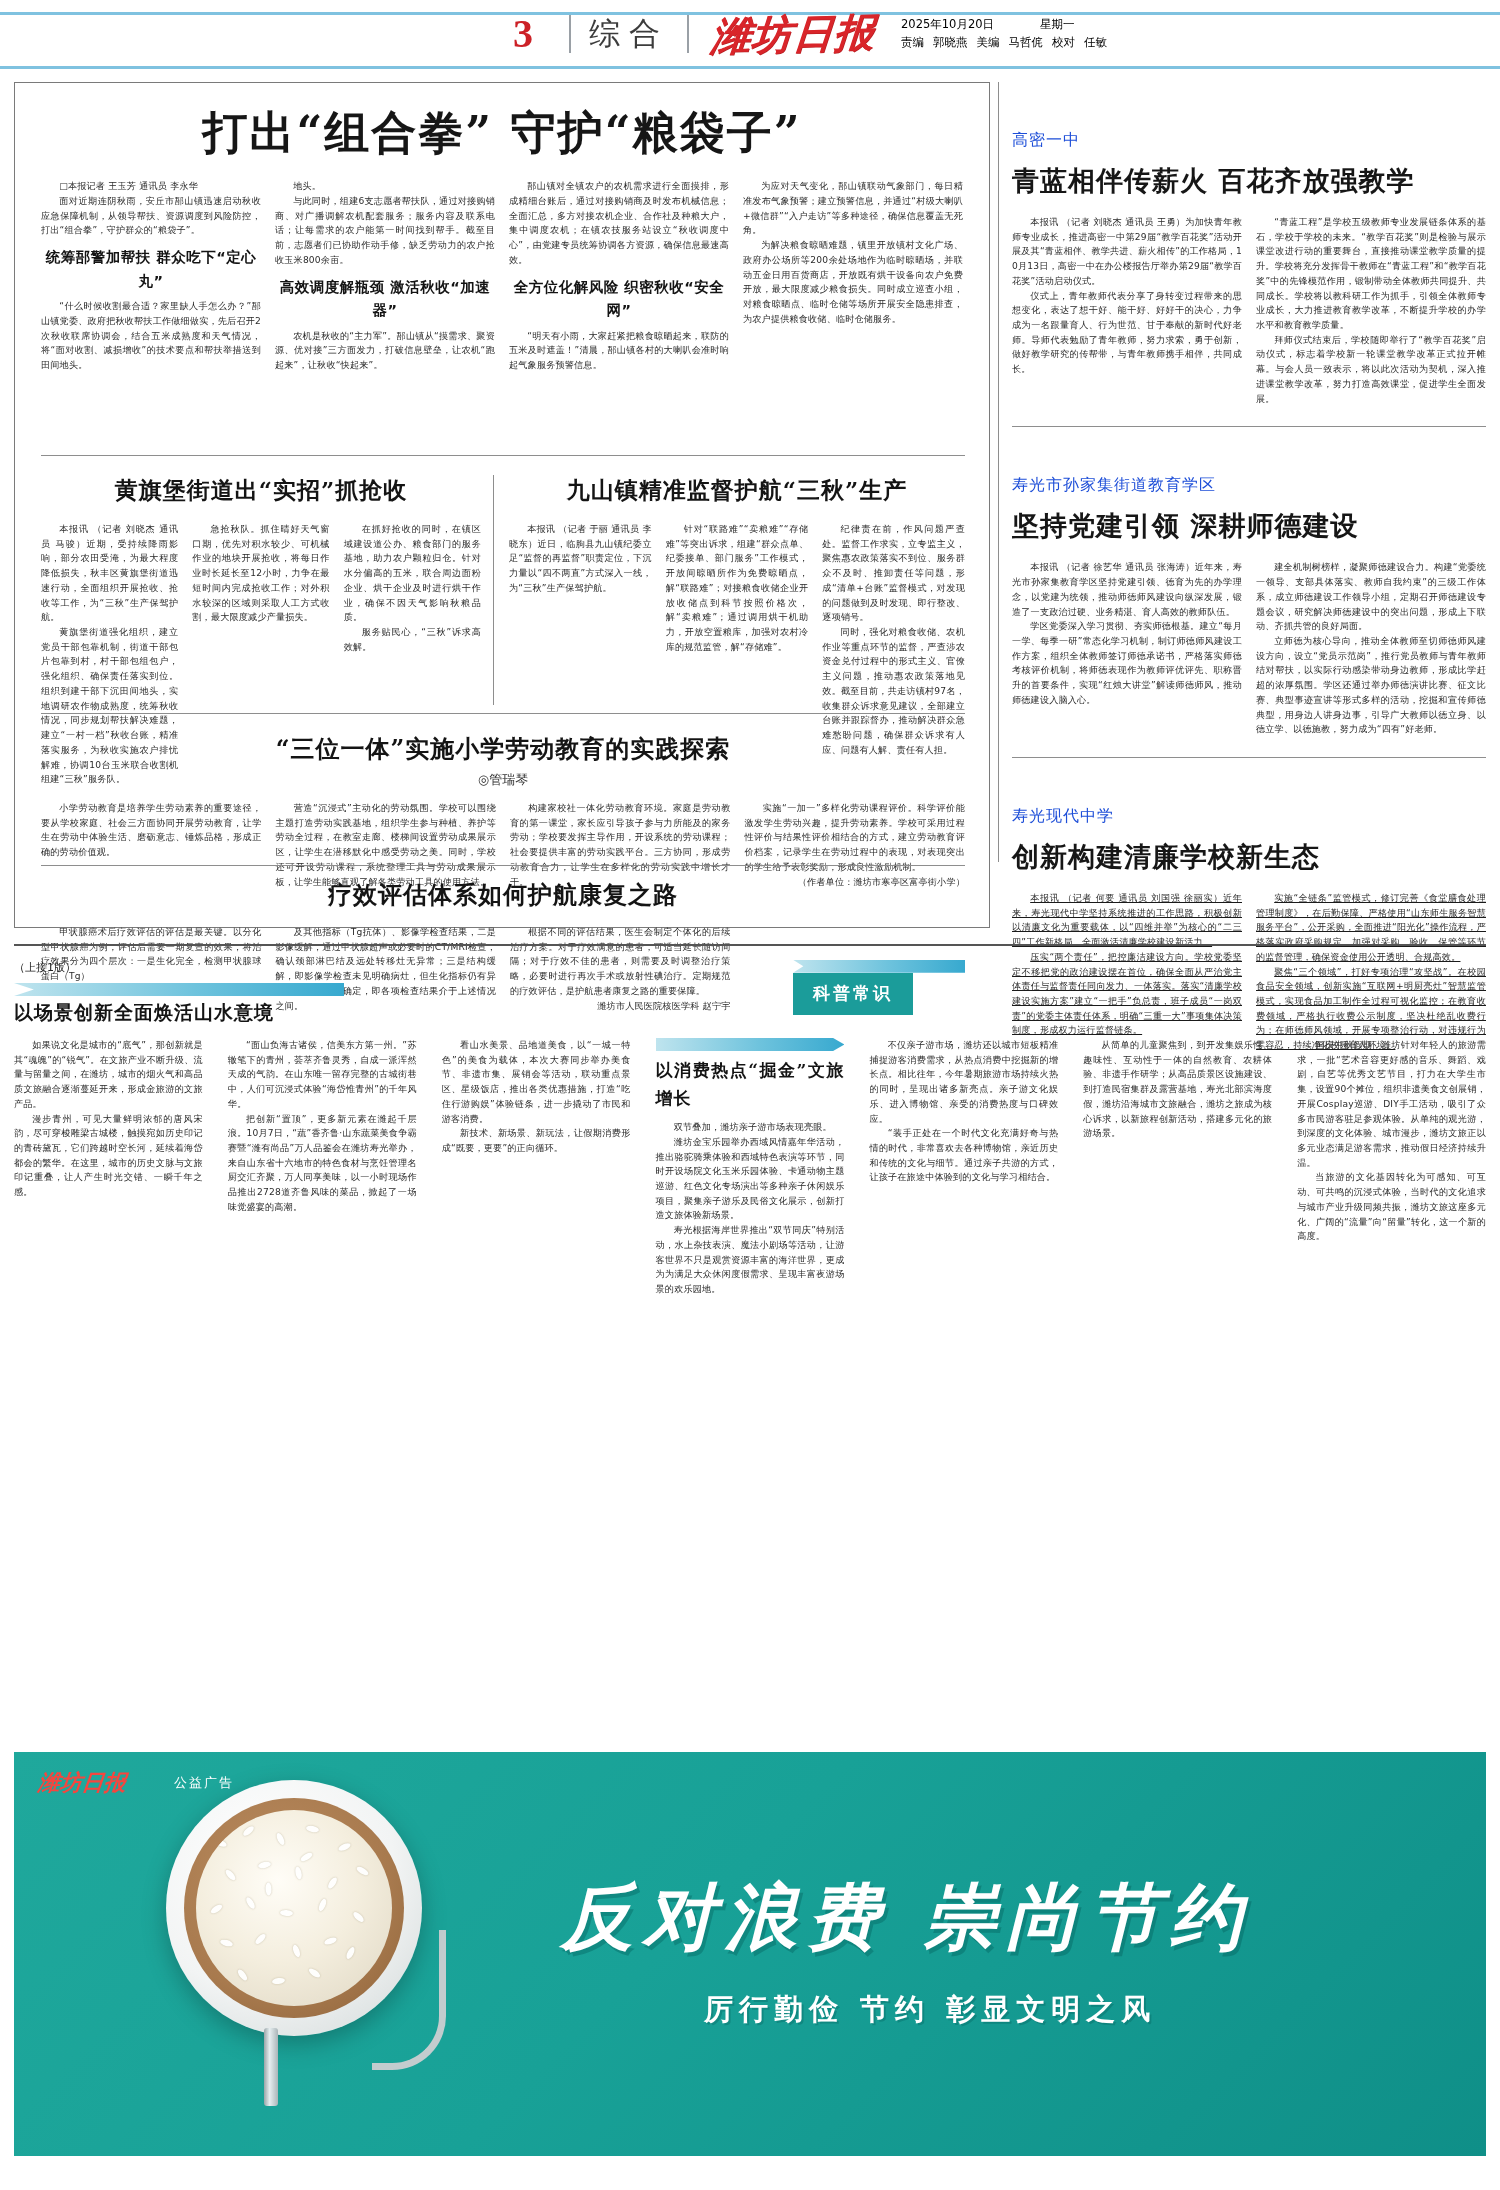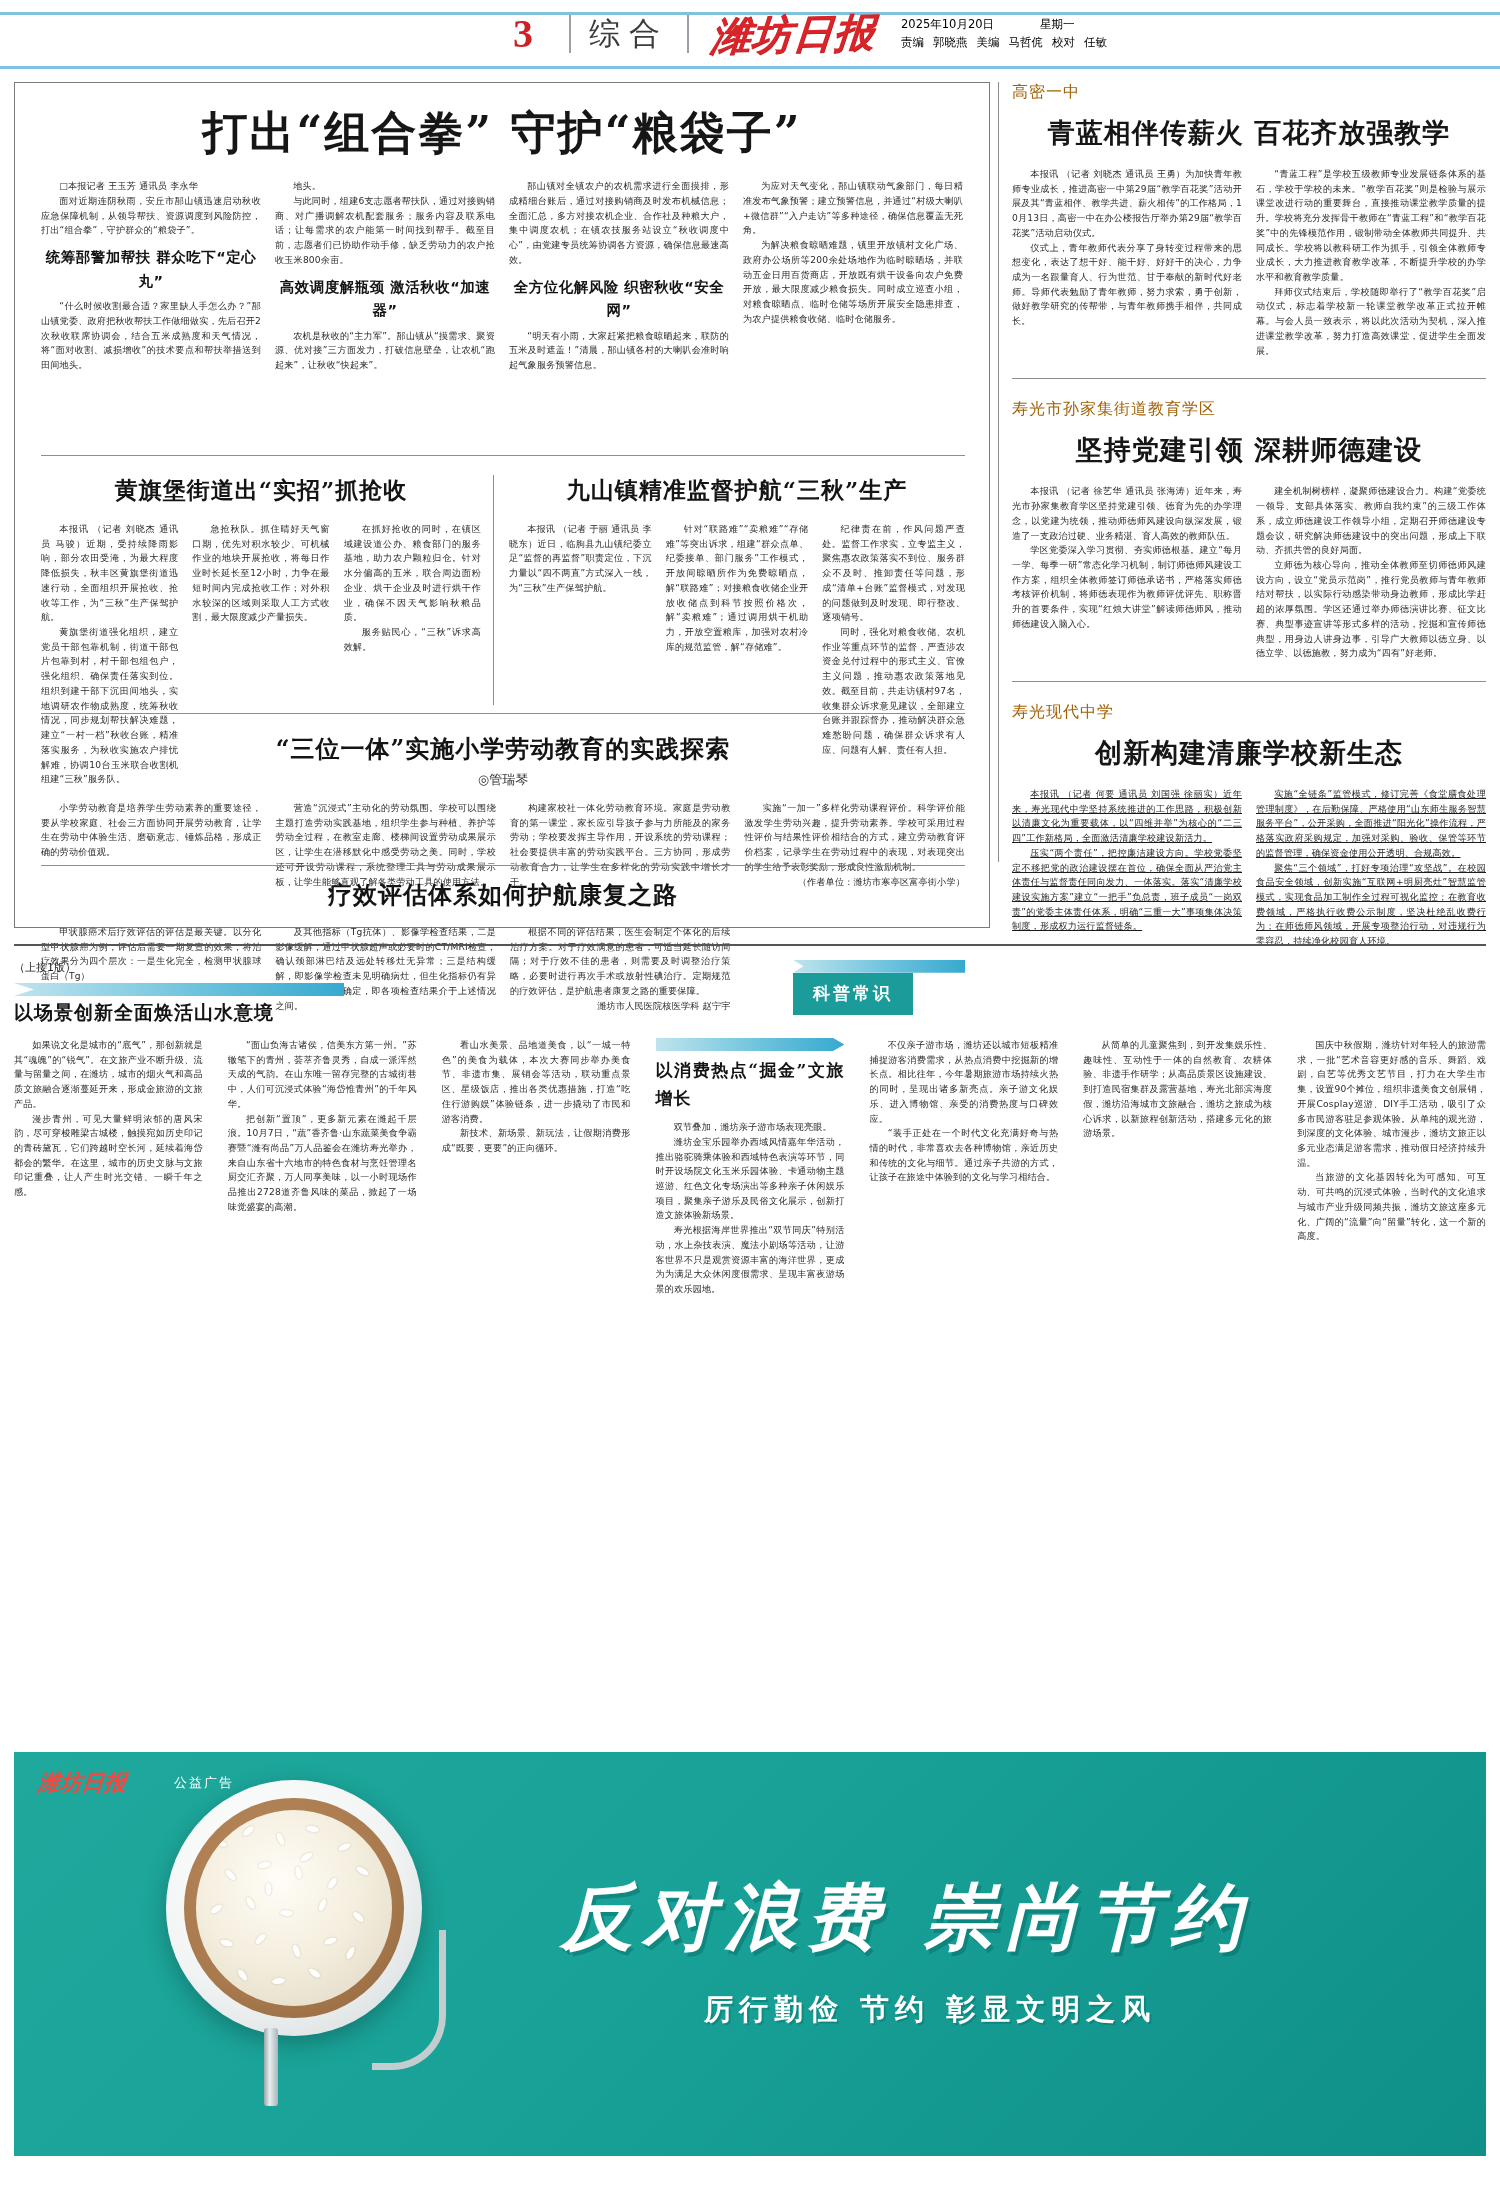--- a/index.html
+++ b/index.html
@@ -56,25 +56,25 @@
     text-align: center; color: #161616; line-height: 1.25;
   }
   .hl-sub {
     font-family: "DejaVu Sans", sans-serif;
     font-size: 21px; text-align: center; color: #202020;
     letter-spacing: 1px; margin-top: 10px;
   }
   .hl-sec {
     font-family: "DejaVu Serif", serif;
     font-weight: 700; font-size: 27px; letter-spacing: 1px;
-    text-align: center; color: #161616;
+    text-align: left; color: #161616;
   }
   .hl-kicker {
     font-family: "DejaVu Sans", sans-serif;
-    font-size: 16px; color: #a16207; letter-spacing: 1px;
+    font-size: 16px; color: #1d4ed8; letter-spacing: 1px; margin-top: 48px;
   }
   .hl-art {
     font-family: "DejaVu Serif", serif;
     font-weight: 700; font-size: 23px; letter-spacing: 1px; color: #141414;
   }
   .hl-art.ctr { text-align: center; }
   .byline {
     font-family: "DejaVu Sans", sans-serif;
     font-size: 13px; text-align: center; color: #333; margin-top: 6px;
   }

